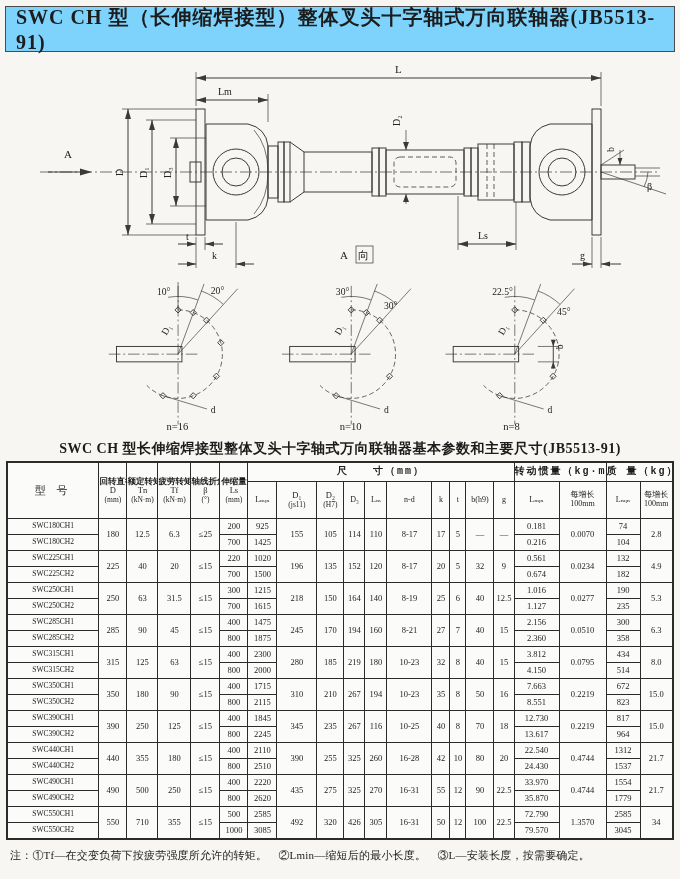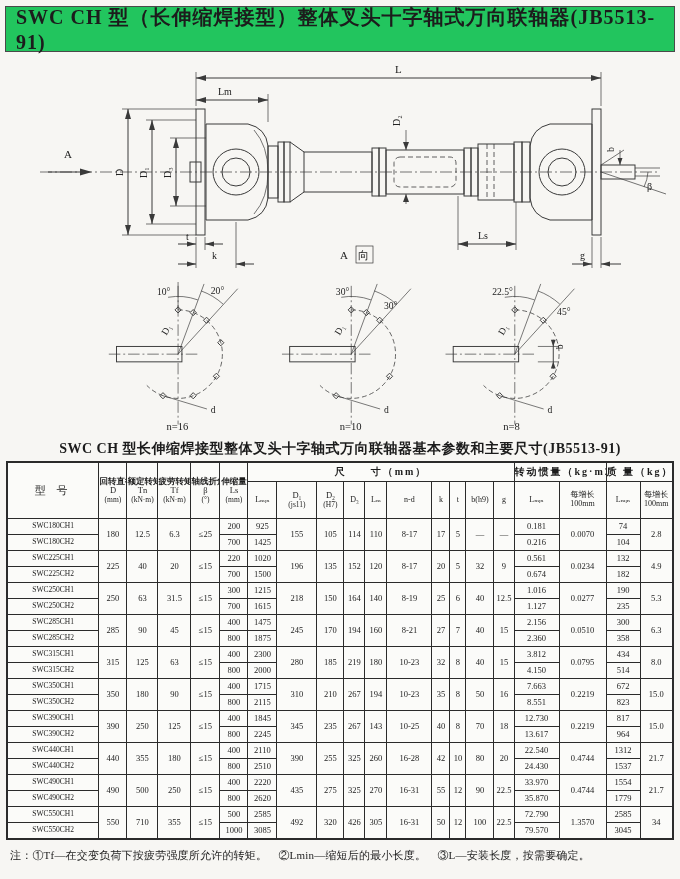--- a/index.html
+++ b/index.html
@@ -3,21 +3,21 @@
 <meta charset="utf-8">
 <style>
   html,body{margin:0;padding:0;}
   body{
     width:680px;height:879px;background:#f7f6f3;
     font-family:"Liberation Serif","DejaVu Serif",serif;
     color:#1c1c1c;position:relative;overflow:hidden;
   }
   
   .banner{
-    margin:6px 5px 0 5px;height:46px;background:#22c55e;
+    margin:6px 5px 0 5px;height:46px;background:#7dd3fc;
     border:1px solid #4a4a4a;display:flex;align-items:center;
     padding:0 10px;box-sizing:border-box;
   }
   .banner .title{font-size:20px;font-weight:bold;letter-spacing:1px;}
   
   .drawing-wrap{margin:2px 8px 0 8px;}
   svg{display:block;}
   .thin{stroke:#3a3a3a;stroke-width:1;fill:none;}
   .thin2{stroke:#3a3a3a;stroke-width:0.7;fill:none;}
   .cl{stroke:#3a3a3a;stroke-width:0.7;fill:none;stroke-dasharray:12 3 2 3;}
@@ -32,21 +32,21 @@
   table{
     border-collapse:collapse;table-layout:fixed;width:666px;margin:0 auto;
     font-size:8.5px;background:#fbfbf9;
   }
   td,th{
     border:1px solid #2b2b2b;text-align:center;vertical-align:middle;
     padding:0;line-height:1.12;overflow:hidden;white-space:nowrap;
     font-weight:normal;
   }
   table{border:2px solid #2b2b2b;}
-  thead .grp{font-size:10px;font-weight:bold;letter-spacing:2px;height:18px;}
+  thead .grp{font-size:10px;font-weight:bold;letter-spacing:2px;height:18px;font-family:Liberation Mono, monospace;}
   thead .nm{font-size:8.5px;font-weight:bold;}
   thead .sym{font-size:8.5px;}
   thead .unit{font-size:7.5px;}
   thead .sub{font-size:8px;height:36px;}
   tbody td{height:15px;font-size:8.5px;}
   tbody td.model{font-size:7.5px;letter-spacing:0;text-align:center;}
   .model-h{font-size:11px;font-weight:normal;letter-spacing:4px;}
   
   .footnote{margin:8px 10px 0 10px;font-size:11px;letter-spacing:0.2px;}
 </style>
@@ -527,21 +527,21 @@
         <td class="model">SWC390CH1</td>
         <td rowspan="2">390</td>
         <td rowspan="2">250</td>
         <td rowspan="2">125</td>
         <td rowspan="2">≤15</td>
         <td>400</td>
         <td>1845</td>
         <td rowspan="2">345</td>
         <td rowspan="2">235</td>
         <td rowspan="2">267</td>
-        <td rowspan="2">143</td>
+        <td rowspan="2">116</td>
         <td rowspan="2">10-25</td>
         <td rowspan="2">40</td>
         <td rowspan="2">8</td>
         <td rowspan="2">70</td>
         <td rowspan="2">18</td>
         <td>12.730</td>
         <td rowspan="2">0.2219</td>
         <td>817</td>
         <td rowspan="2">15.0</td>
       </tr>

